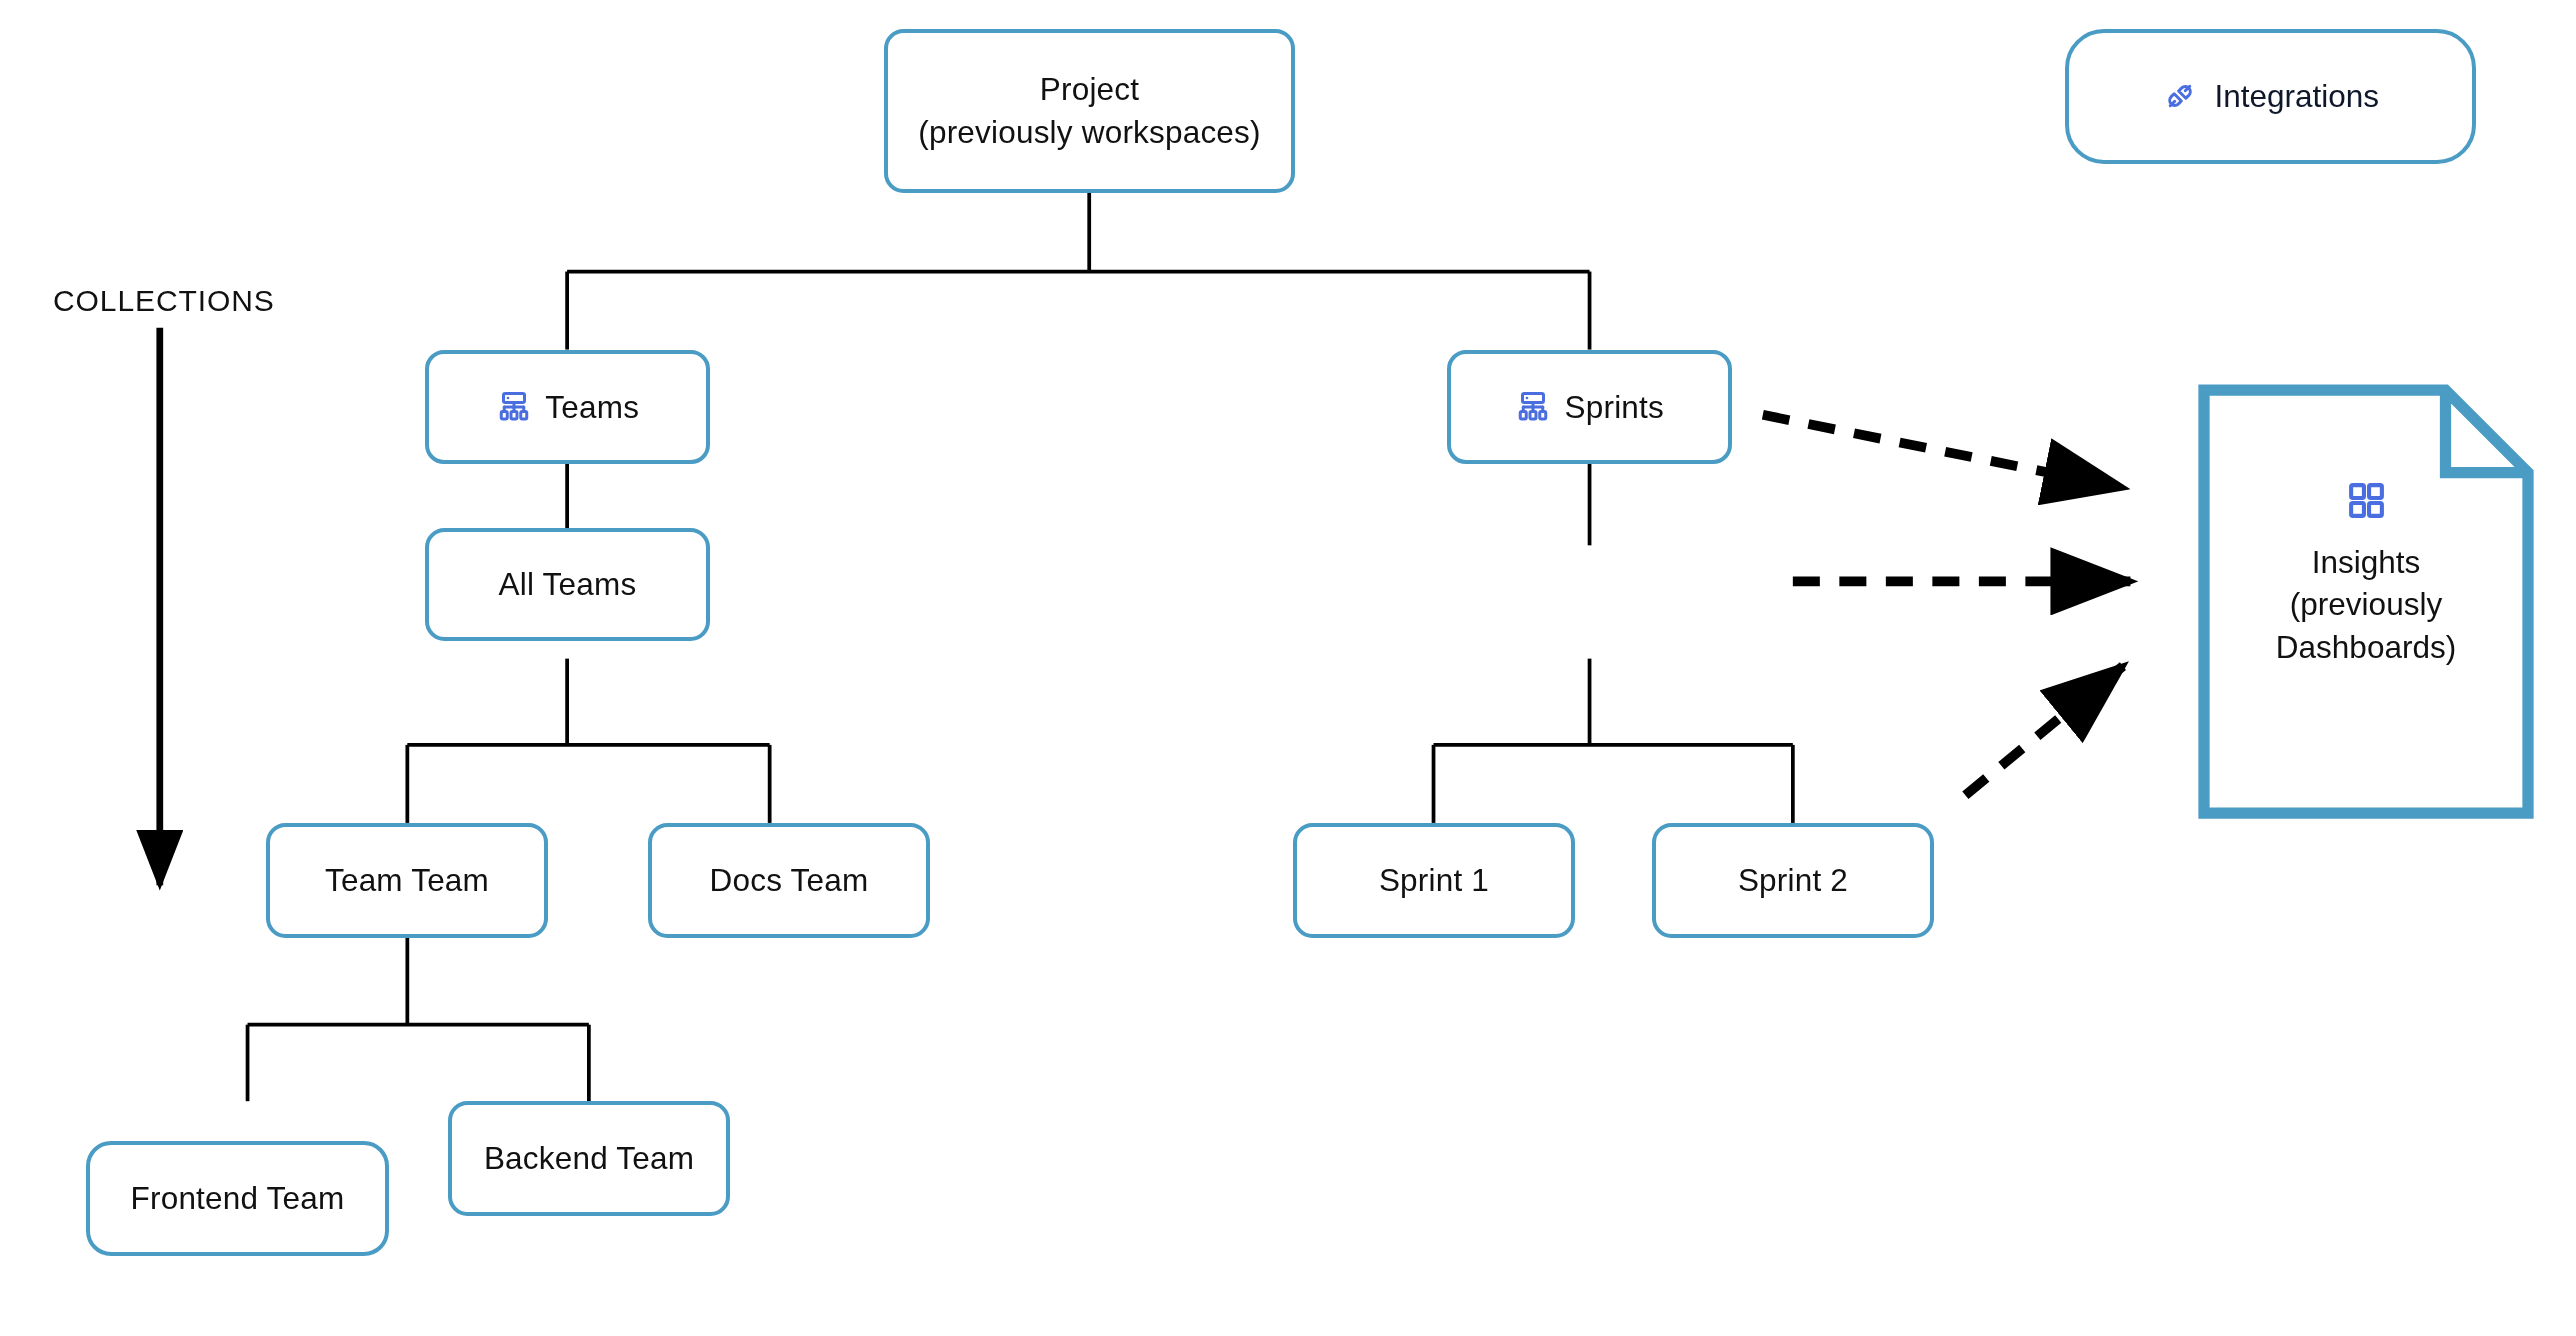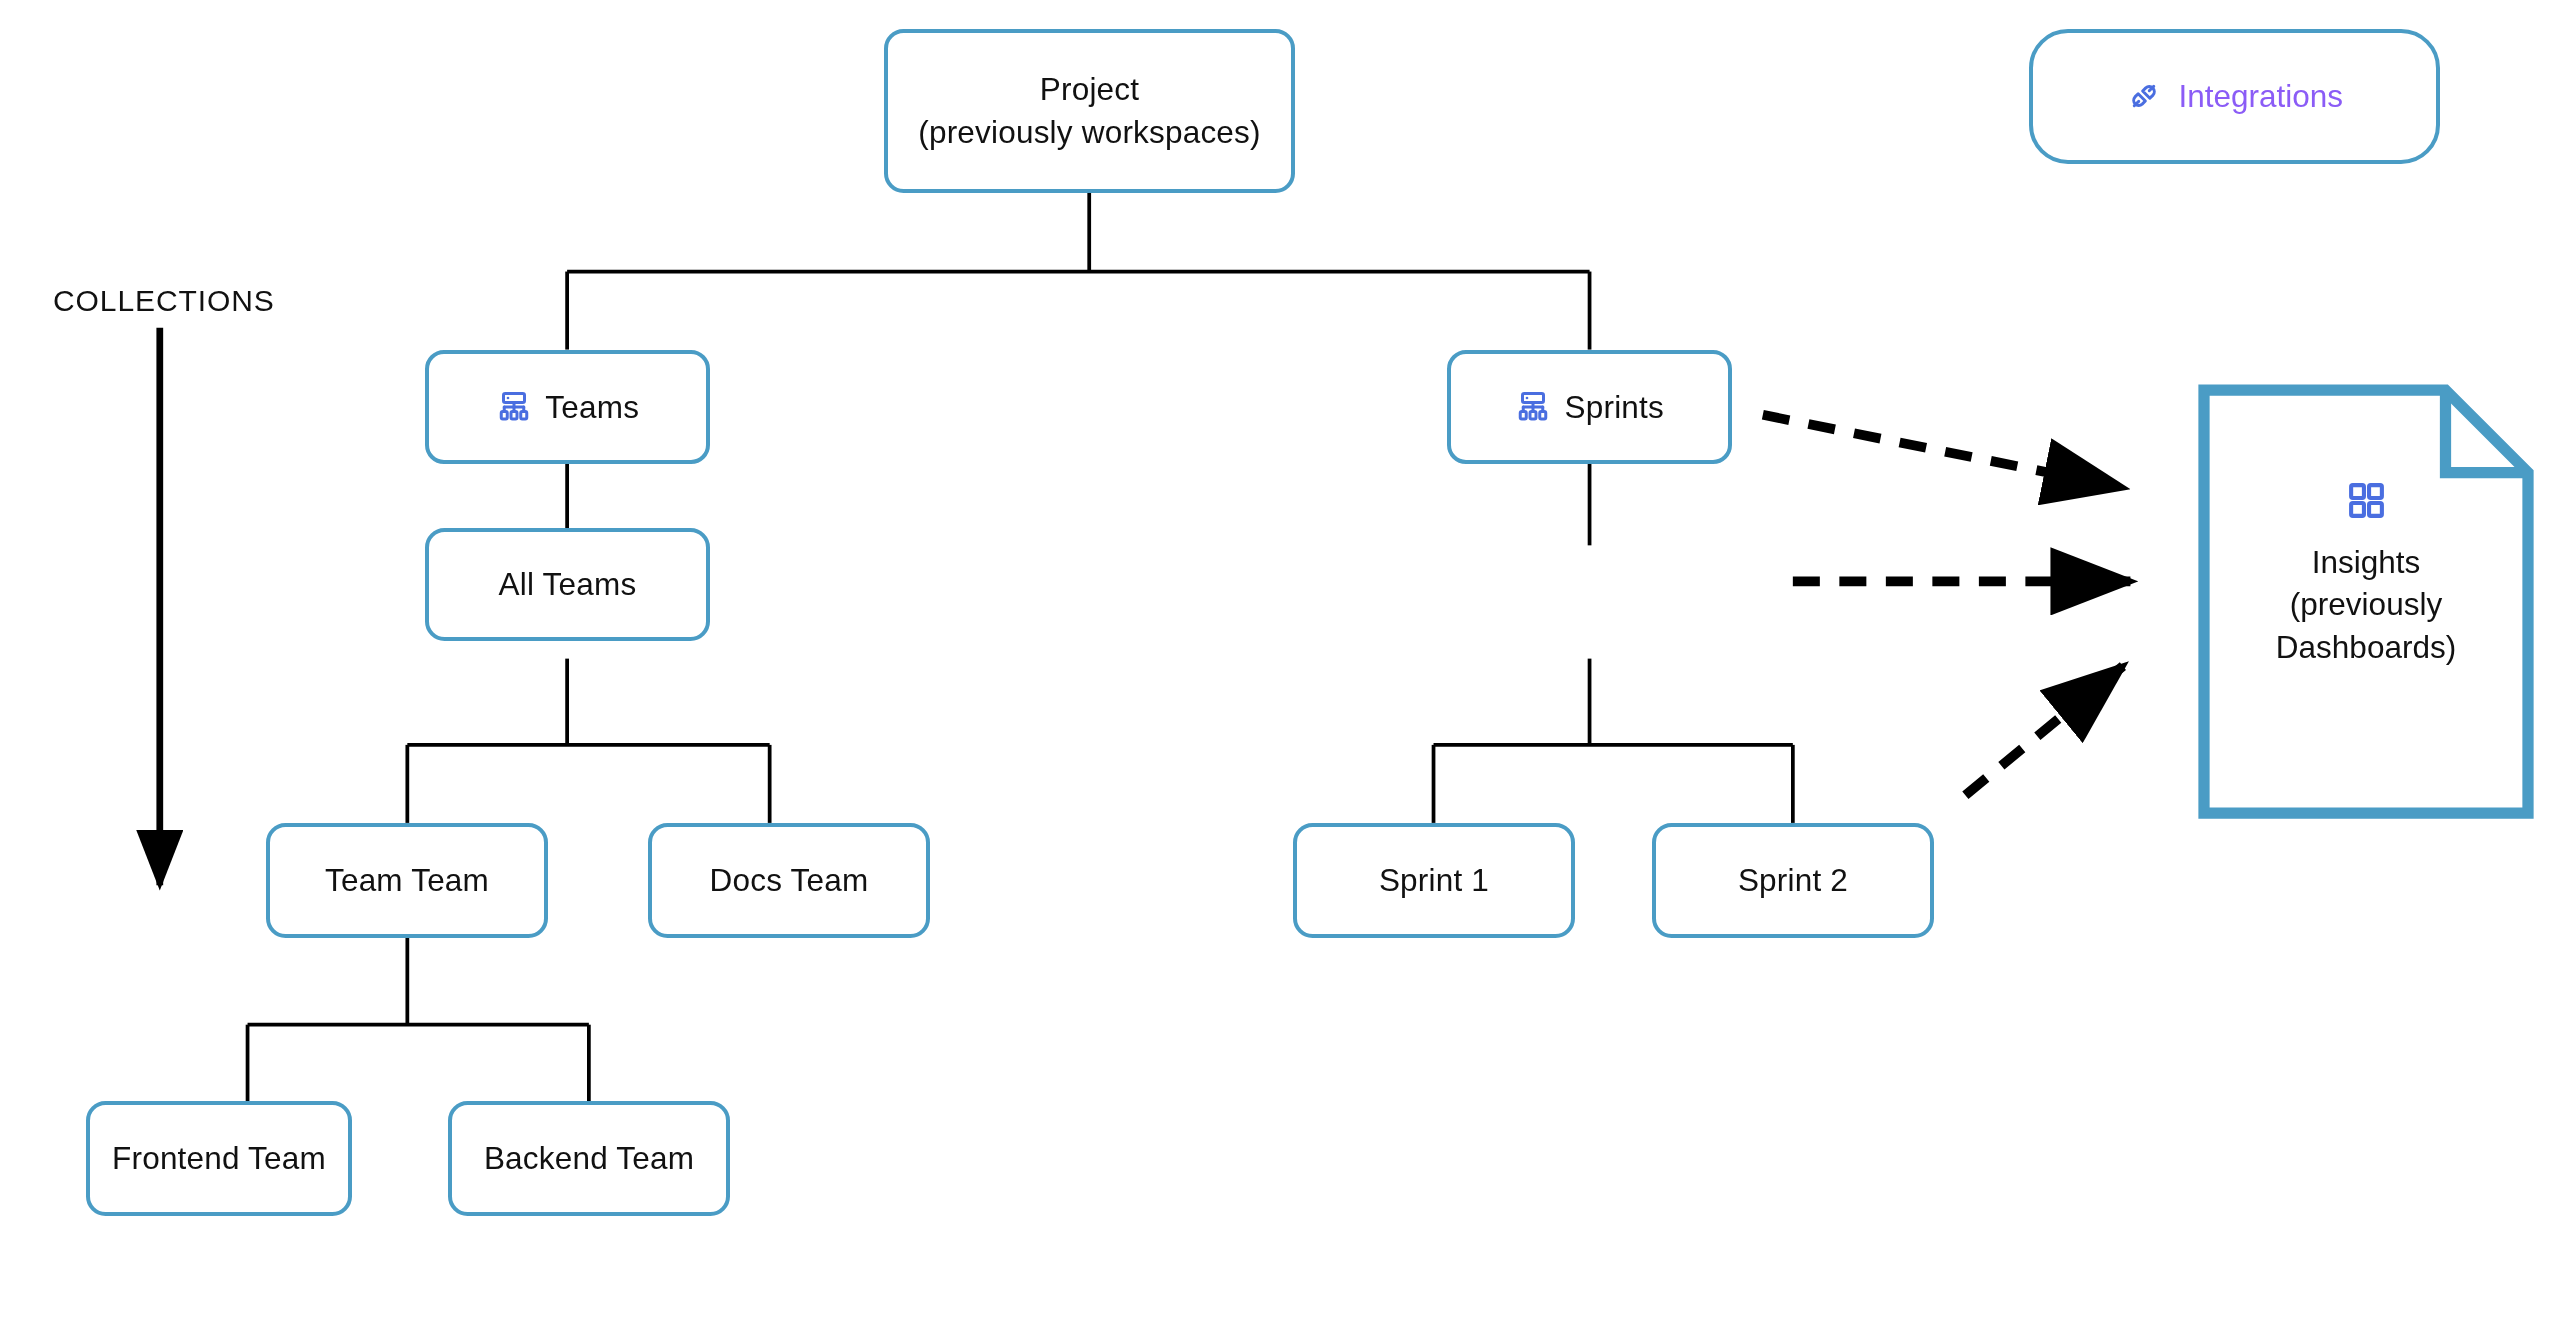--- a/index.html
+++ b/index.html
@@ -56,23 +56,24 @@
   .pill {
     position: absolute;
     box-sizing: border-box;
     background: #ffffff;
     border: 4.5px solid #4a9cc5;
     border-radius: 39px;
     display: flex;
     align-items: center;
     justify-content: center;
     gap: 16.5px;
-    color: #8b5cf6;
+    color: #0f172a;
     font-size: 31.5px;
     z-index: 5;
+    margin-left: 36px;
   }
 
   
   .doc {
     position: absolute;
     z-index: 5;
   }
   .doc svg { display: block; }
   .doc-body {
     position: absolute;
@@ -225,21 +226,21 @@
   </div>
 
   <div class="node" style="left:1293px; top:823px; width:282px; height:115px;">
     <span class="label">Sprint 1</span>
   </div>
 
   <div class="node" style="left:1652px; top:823px; width:282px; height:115px;">
     <span class="label">Sprint 2</span>
   </div>
 
-  <div class="node" style="left:86px; top:1101px; width:266px; height:115px;">
+  <div class="node" style="left:86px; top:1141px; width:303px; height:115px;border-radius:25px;">
     <span class="label">Frontend Team</span>
   </div>
 
   <div class="node" style="left:448px; top:1101px; width:282px; height:115px;">
     <span class="label">Backend Team</span>
   </div>
 
   <div class="doc" style="left:2198px; top:384px; width:336px; height:435px;">
     <svg width="336" height="435" viewBox="0 0 448 580" xmlns="http://www.w3.org/2000/svg">
       <path d="M8,8 H330 L440,118 V572 H8 Z" fill="#ffffff" stroke="#4a9cc5" stroke-width="15" stroke-linejoin="miter"></path>

